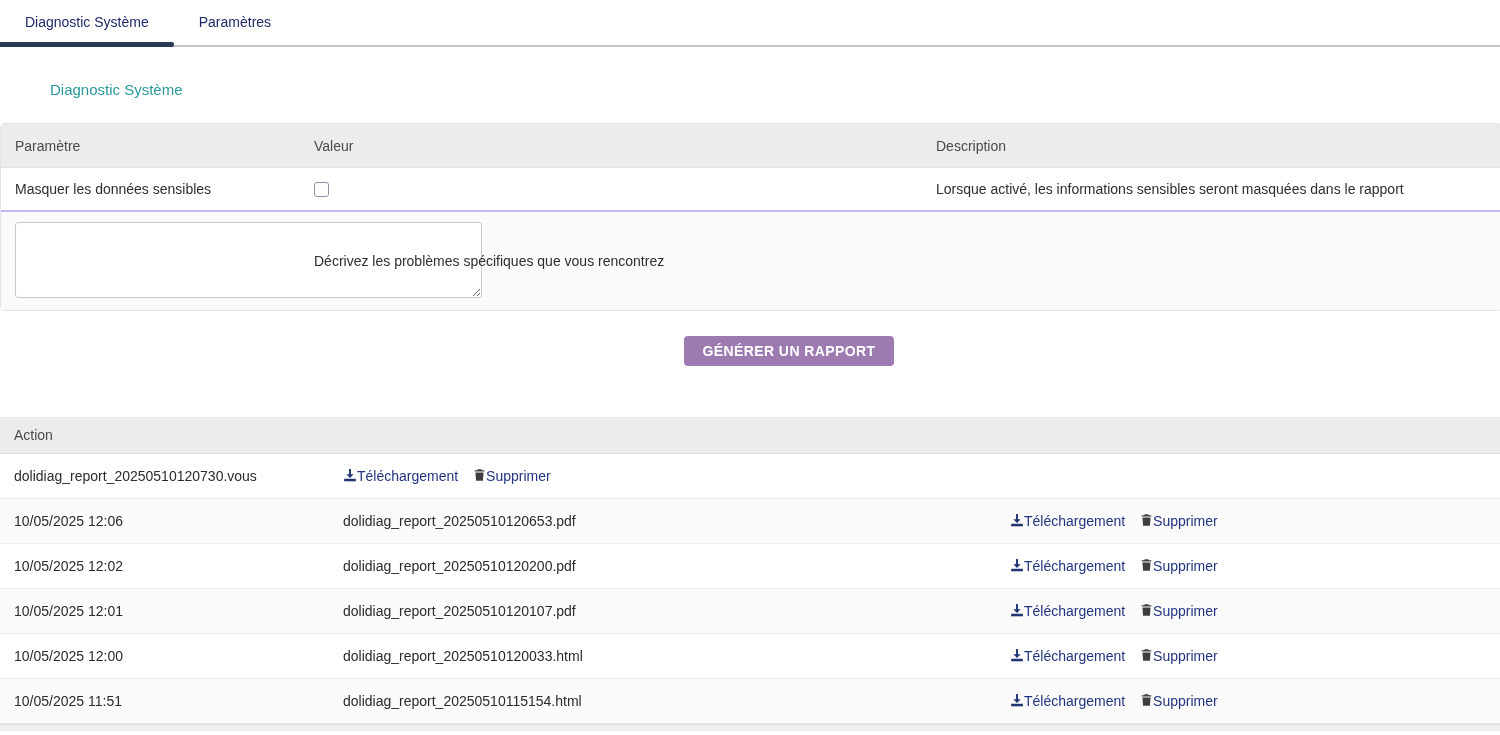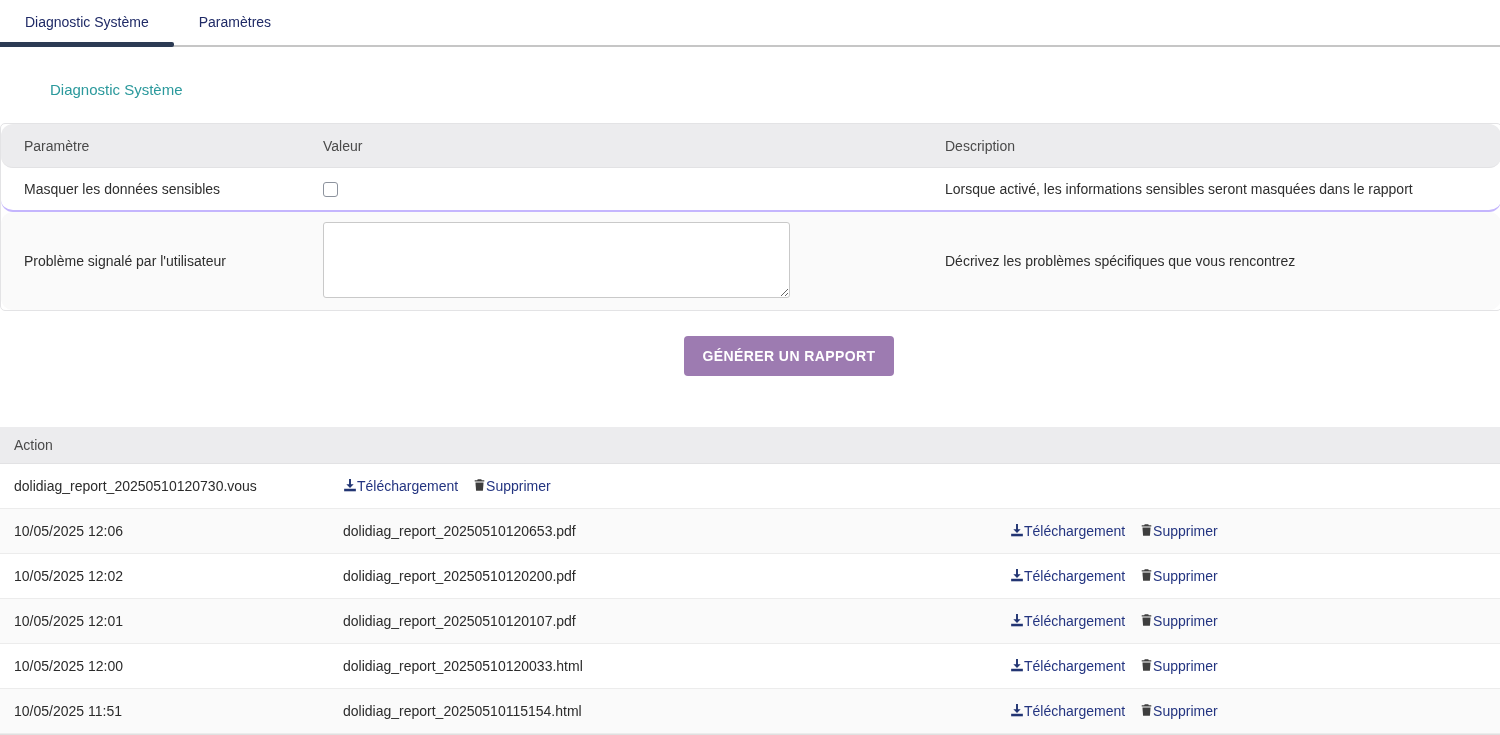--- a/index.html
+++ b/index.html
@@ -11,37 +11,37 @@
   .tab { position:relative; padding:14px 25px 0; cursor:pointer; color:#1f2a66; font-size:14px; }
   .tab.active::after { content:""; position:absolute; left:0; right:0; bottom:-2px; height:5px;
     background:#2c3b54; border-radius:0 2px 2px 0; }
 
   
   .section-title { margin:34px 0 0 50px; font-size:15px; font-weight:500; color:#2b999c; }
 
   
   .params-table { margin-top:25px; width:1502px; border:1px solid #e3e3e5; border-radius:5px;
     overflow:hidden; background:#fff; }
-  .prow { display:grid; grid-template-columns:299px 622px 1fr; align-items:center; padding-left:23px;border-radius:12px; }
+  .prow { display:grid; grid-template-columns:299px 622px 1fr; align-items:center; padding-left:14px; }
   .params-table .thead { height:44px; background:#ececee; color:#4a4a4a; border-bottom:1px solid #e2e2e4; }
   .params-table .trow1 { height:44px; background:#fff; border-bottom:2px solid #c4b5fd; }
   .params-table .trow2 { height:98px; background:#fafafa; }
   .cell { font-size:14px; color:#2e2e2e; }
   .thead .cell { color:#4a4a4a; }
 
   .checkbox { appearance:none; -webkit-appearance:none; width:15px; height:15px;
     border:1px solid #8d939e; border-radius:3px; background:#fff; display:block; cursor:pointer; }
 
   .problem-textarea { width:467px; height:76px; border:1px solid #c9c9c9; border-radius:3px;
     background:#fff; resize:both; font-family:"Liberation Sans", sans-serif; font-size:13px; padding:4px; }
 
   
   .btn-wrap { display:flex; justify-content:center; margin-top:25px; }
   .gen-btn { transform:translateX(39px); background:#9d7bb1; color:#fff; border:none;
-    border-radius:4px; padding:0 19px; height:40px; font-family:"Liberation Sans", sans-serif;
+    border-radius:4px; padding:0 19px; height:30px; font-family:"Liberation Sans", sans-serif;
     font-size:14px; font-weight:bold; letter-spacing:.4px; cursor:pointer; }
 
   
   .reports { margin-top:51px; width:1502px; }
   .rhead { display:grid; grid-template-columns:329px 667px 1fr; align-items:center;
     height:37px; padding-left:14px; background:#ececee; color:#4a4a4a; border-bottom:1px solid #e2e2e4; }
   .rrow { display:grid; grid-template-columns:329px 667px 1fr; align-items:center;
     height:45px; padding-left:14px; border-bottom:1px solid #ececec; background:#fff; color:#2b2b2b; }
   .rrow:nth-child(even) { background:#fafafa; }
   .c-action a { color:#233480; text-decoration:none; display:inline-flex; align-items:center;
@@ -74,21 +74,20 @@
     <div class="cell">Description</div>
   </div>
   <div class="prow trow1">
     <div class="cell">Masquer les données sensibles</div>
     <div class="cell">
       <input type="checkbox" class="checkbox" style="">
     </div>
     <div class="cell">Lorsque activé, les informations sensibles seront masquées dans le rapport</div>
   </div>
   <div class="prow trow2">
-    <div class="cell">Problème signalé par l'utilisateur</div>
     <div class="cell">
       <textarea class="problem-textarea" style=""></textarea>
     </div>
     <div class="cell">Décrivez les problèmes spécifiques que vous rencontrez</div>
   </div>
 </div>
 
 <div class="btn-wrap">
   <button class="gen-btn">GÉNÉRER UN RAPPORT</button>
 </div>

